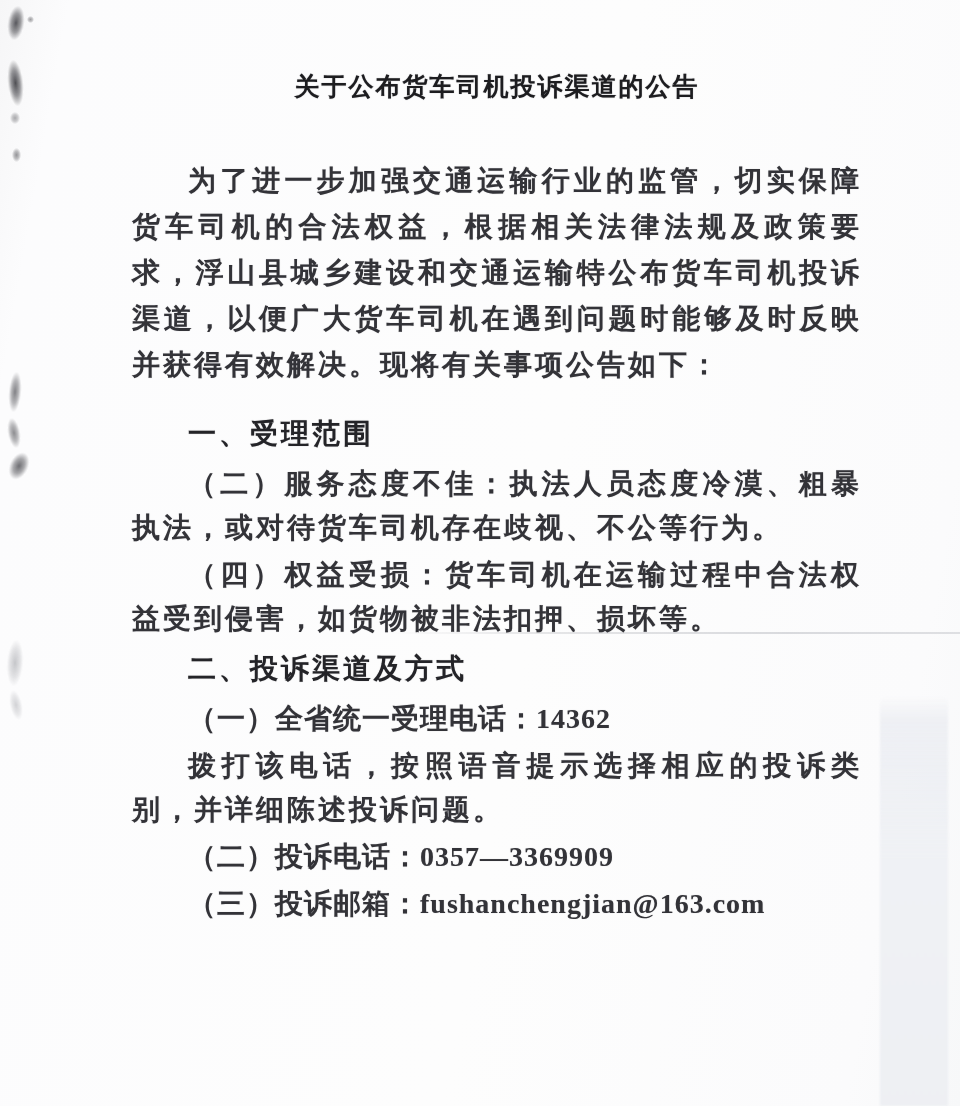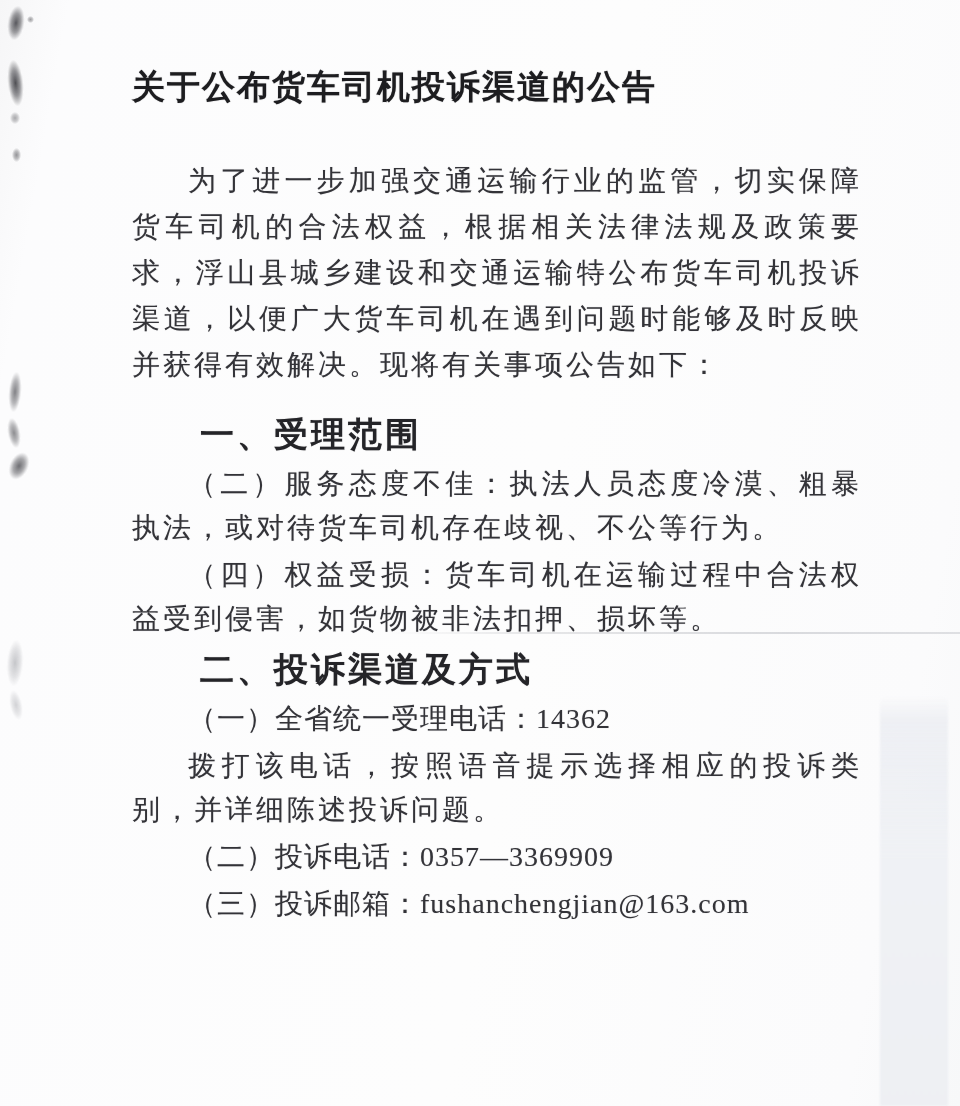--- a/index.html
+++ b/index.html
@@ -14,46 +14,48 @@
     overflow:hidden;
     background:linear-gradient(100deg,#f6f6f7 0%,#fcfcfd 6%,#fdfdfd 55%,#fbfbfc 90%,#f7f8f9 100%);
     color:#2f2f33;
   }
   .content{
     position:absolute;
     left:132px;top:64px;width:730px;
   }
   .doc-title{
     margin:0 0 48px 0;
-    font-size:33px;line-height:46px;
+    font-size:25px;line-height:46px;
     font-weight:bold;
+    text-align:center;
     letter-spacing:2px;
     color:#1d1d20;
     font-family:"Liberation Serif","DejaVu Serif",serif;
     text-shadow:0 0 1px rgba(20,20,25,.45);
   }
   .para{
     margin:0 0 3px 0;
     font-size:28px;line-height:46px;
     letter-spacing:3px;
     text-indent:2em;
     text-align:justify;
     text-justify:inter-character;
     color:#333338;
     text-shadow:0 0 1px rgba(40,40,45,.28);
+    font-weight:bold;
   }
   .para.tight{line-height:44px;}
   .sec-heading{
     margin:24px 0 6px 0;
-    font-size:34px;line-height:44px;
+    font-size:28px;line-height:44px;
     font-weight:bold;
     letter-spacing:3px;
     text-indent:2em;
     color:#242428;
-    font-family:Liberation Sans, sans-serif;
+    font-family:Liberation Serif, serif;
     text-shadow:0 0 1px rgba(25,25,30,.35);
   }
   .sec-heading.second{margin-top:6px;}
   .latin{letter-spacing:1px;}
   
   .smudge{
     position:absolute;
     background:radial-gradient(ellipse at 50% 50%, rgba(38,38,44,.95) 0%, rgba(38,38,44,.55) 40%, rgba(38,38,44,0) 72%);
     filter:blur(.4px);
   }

